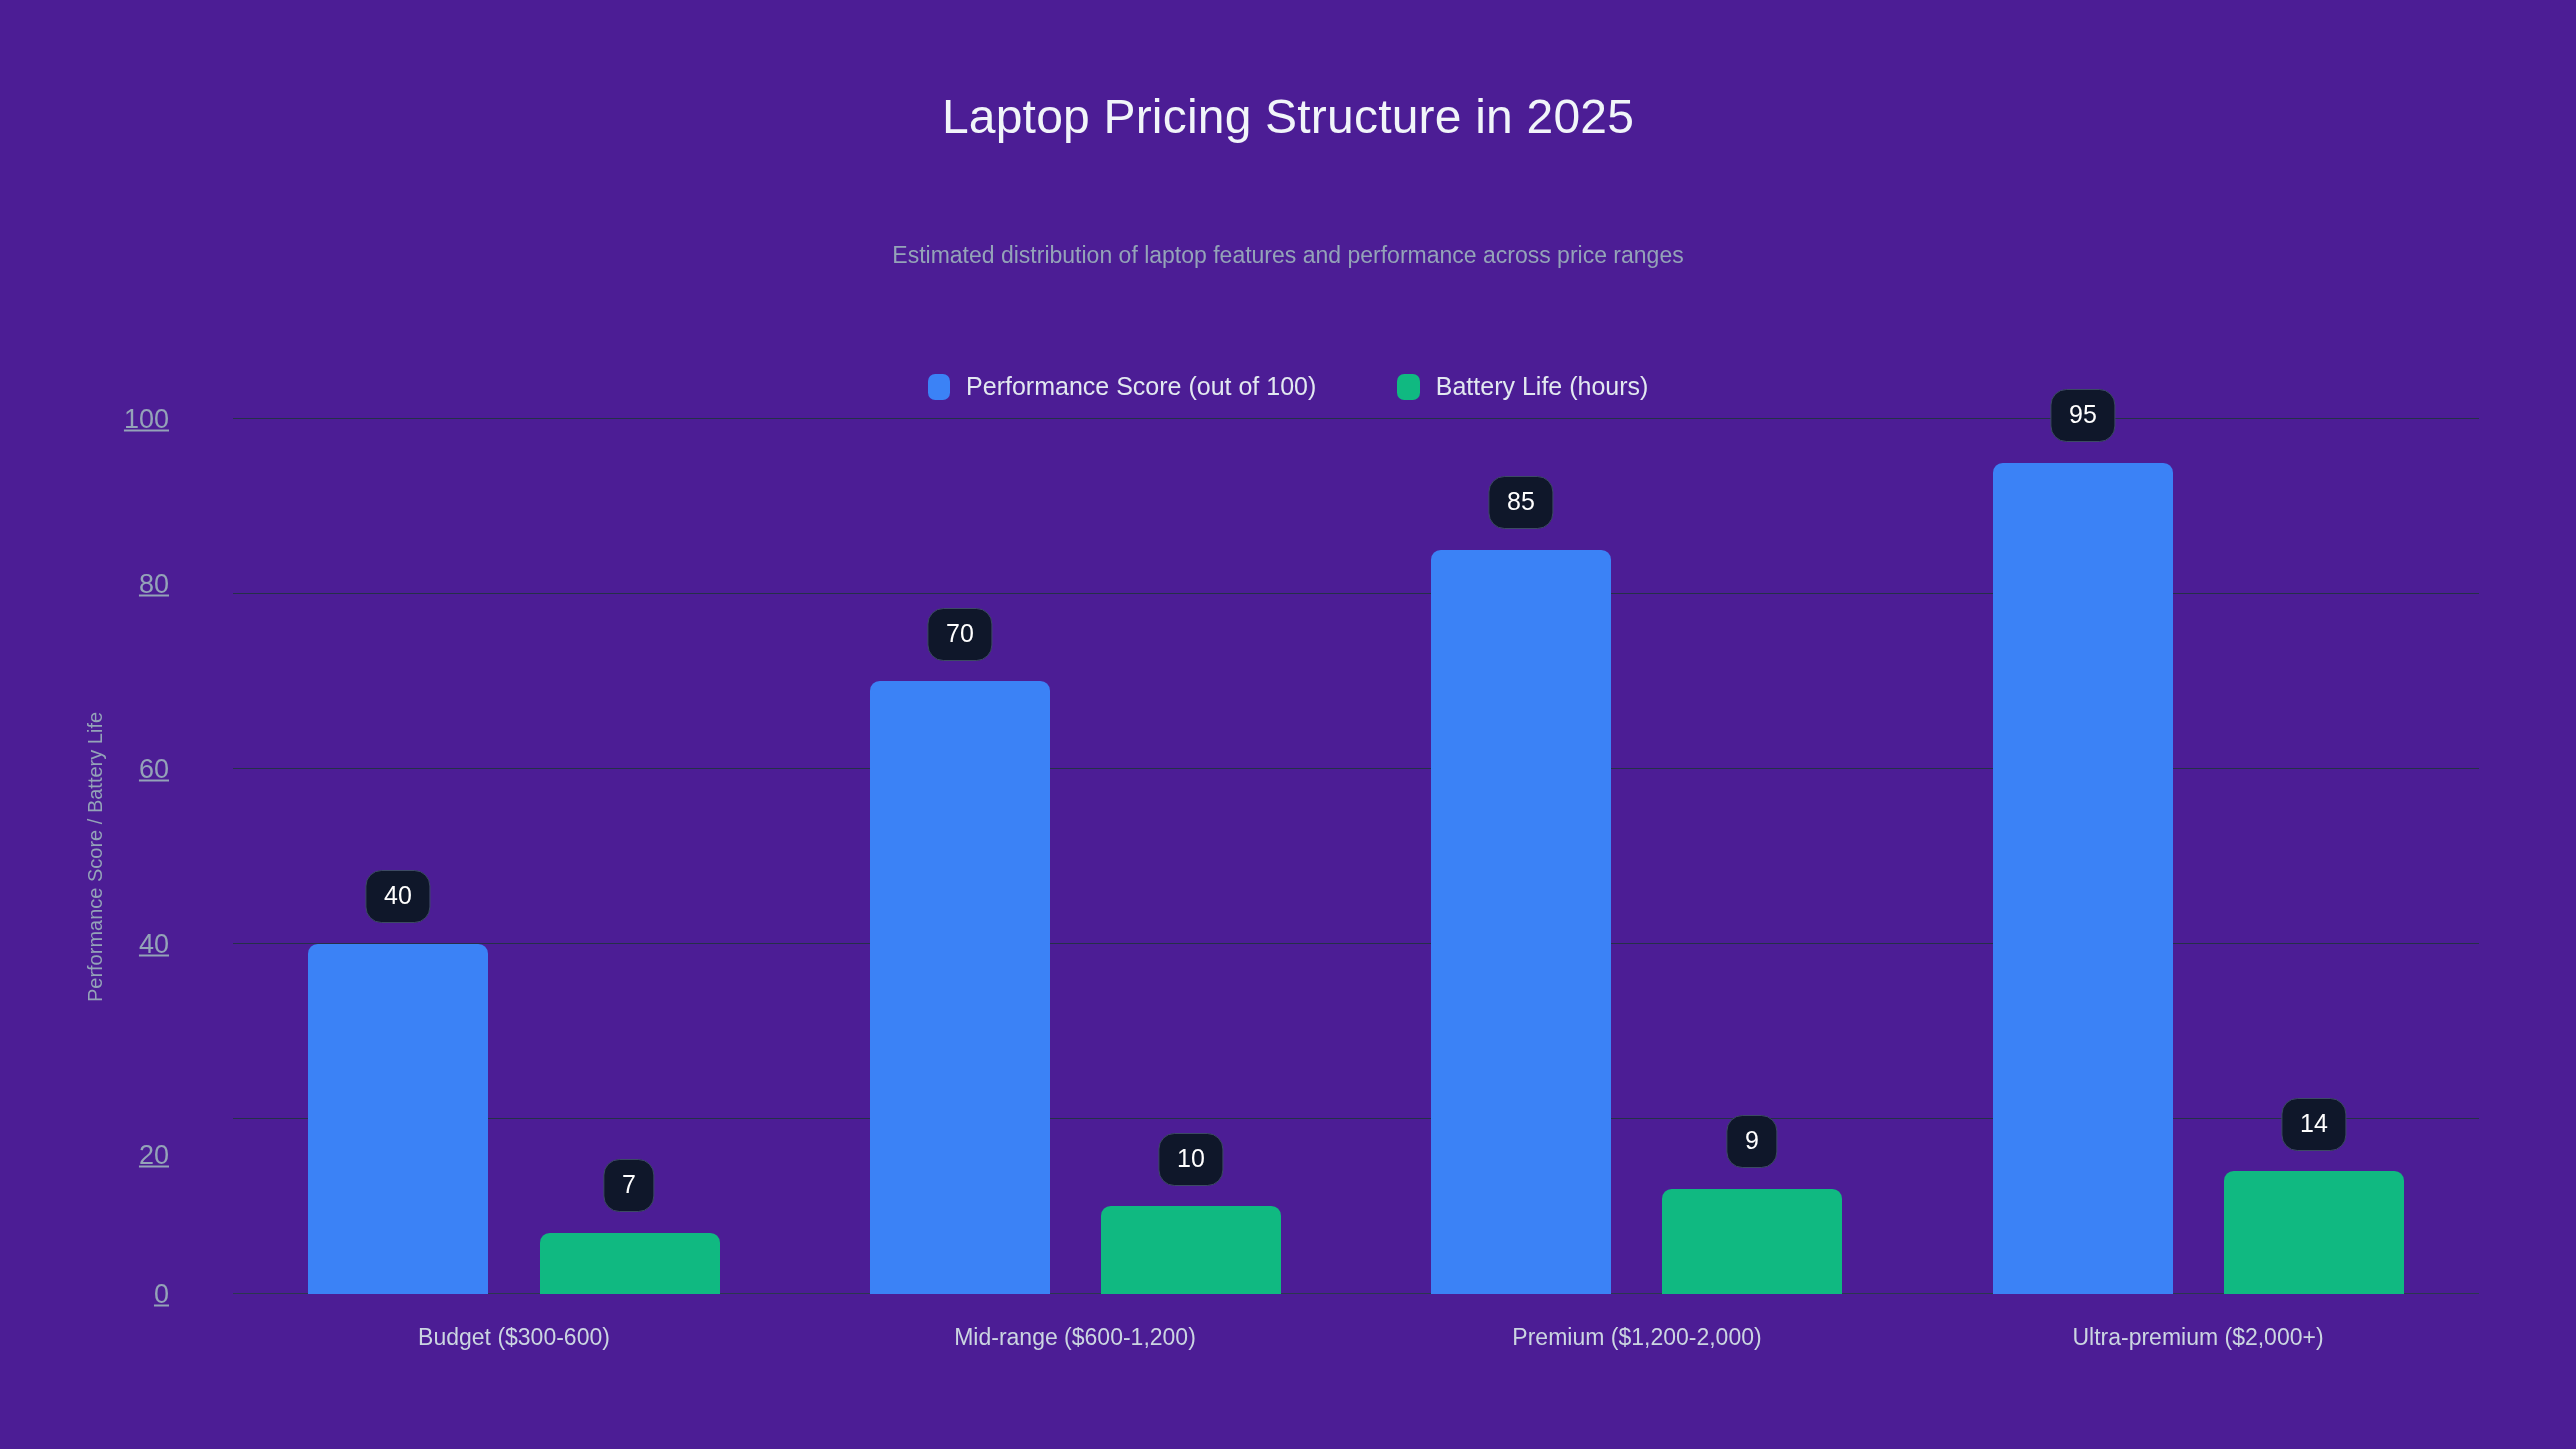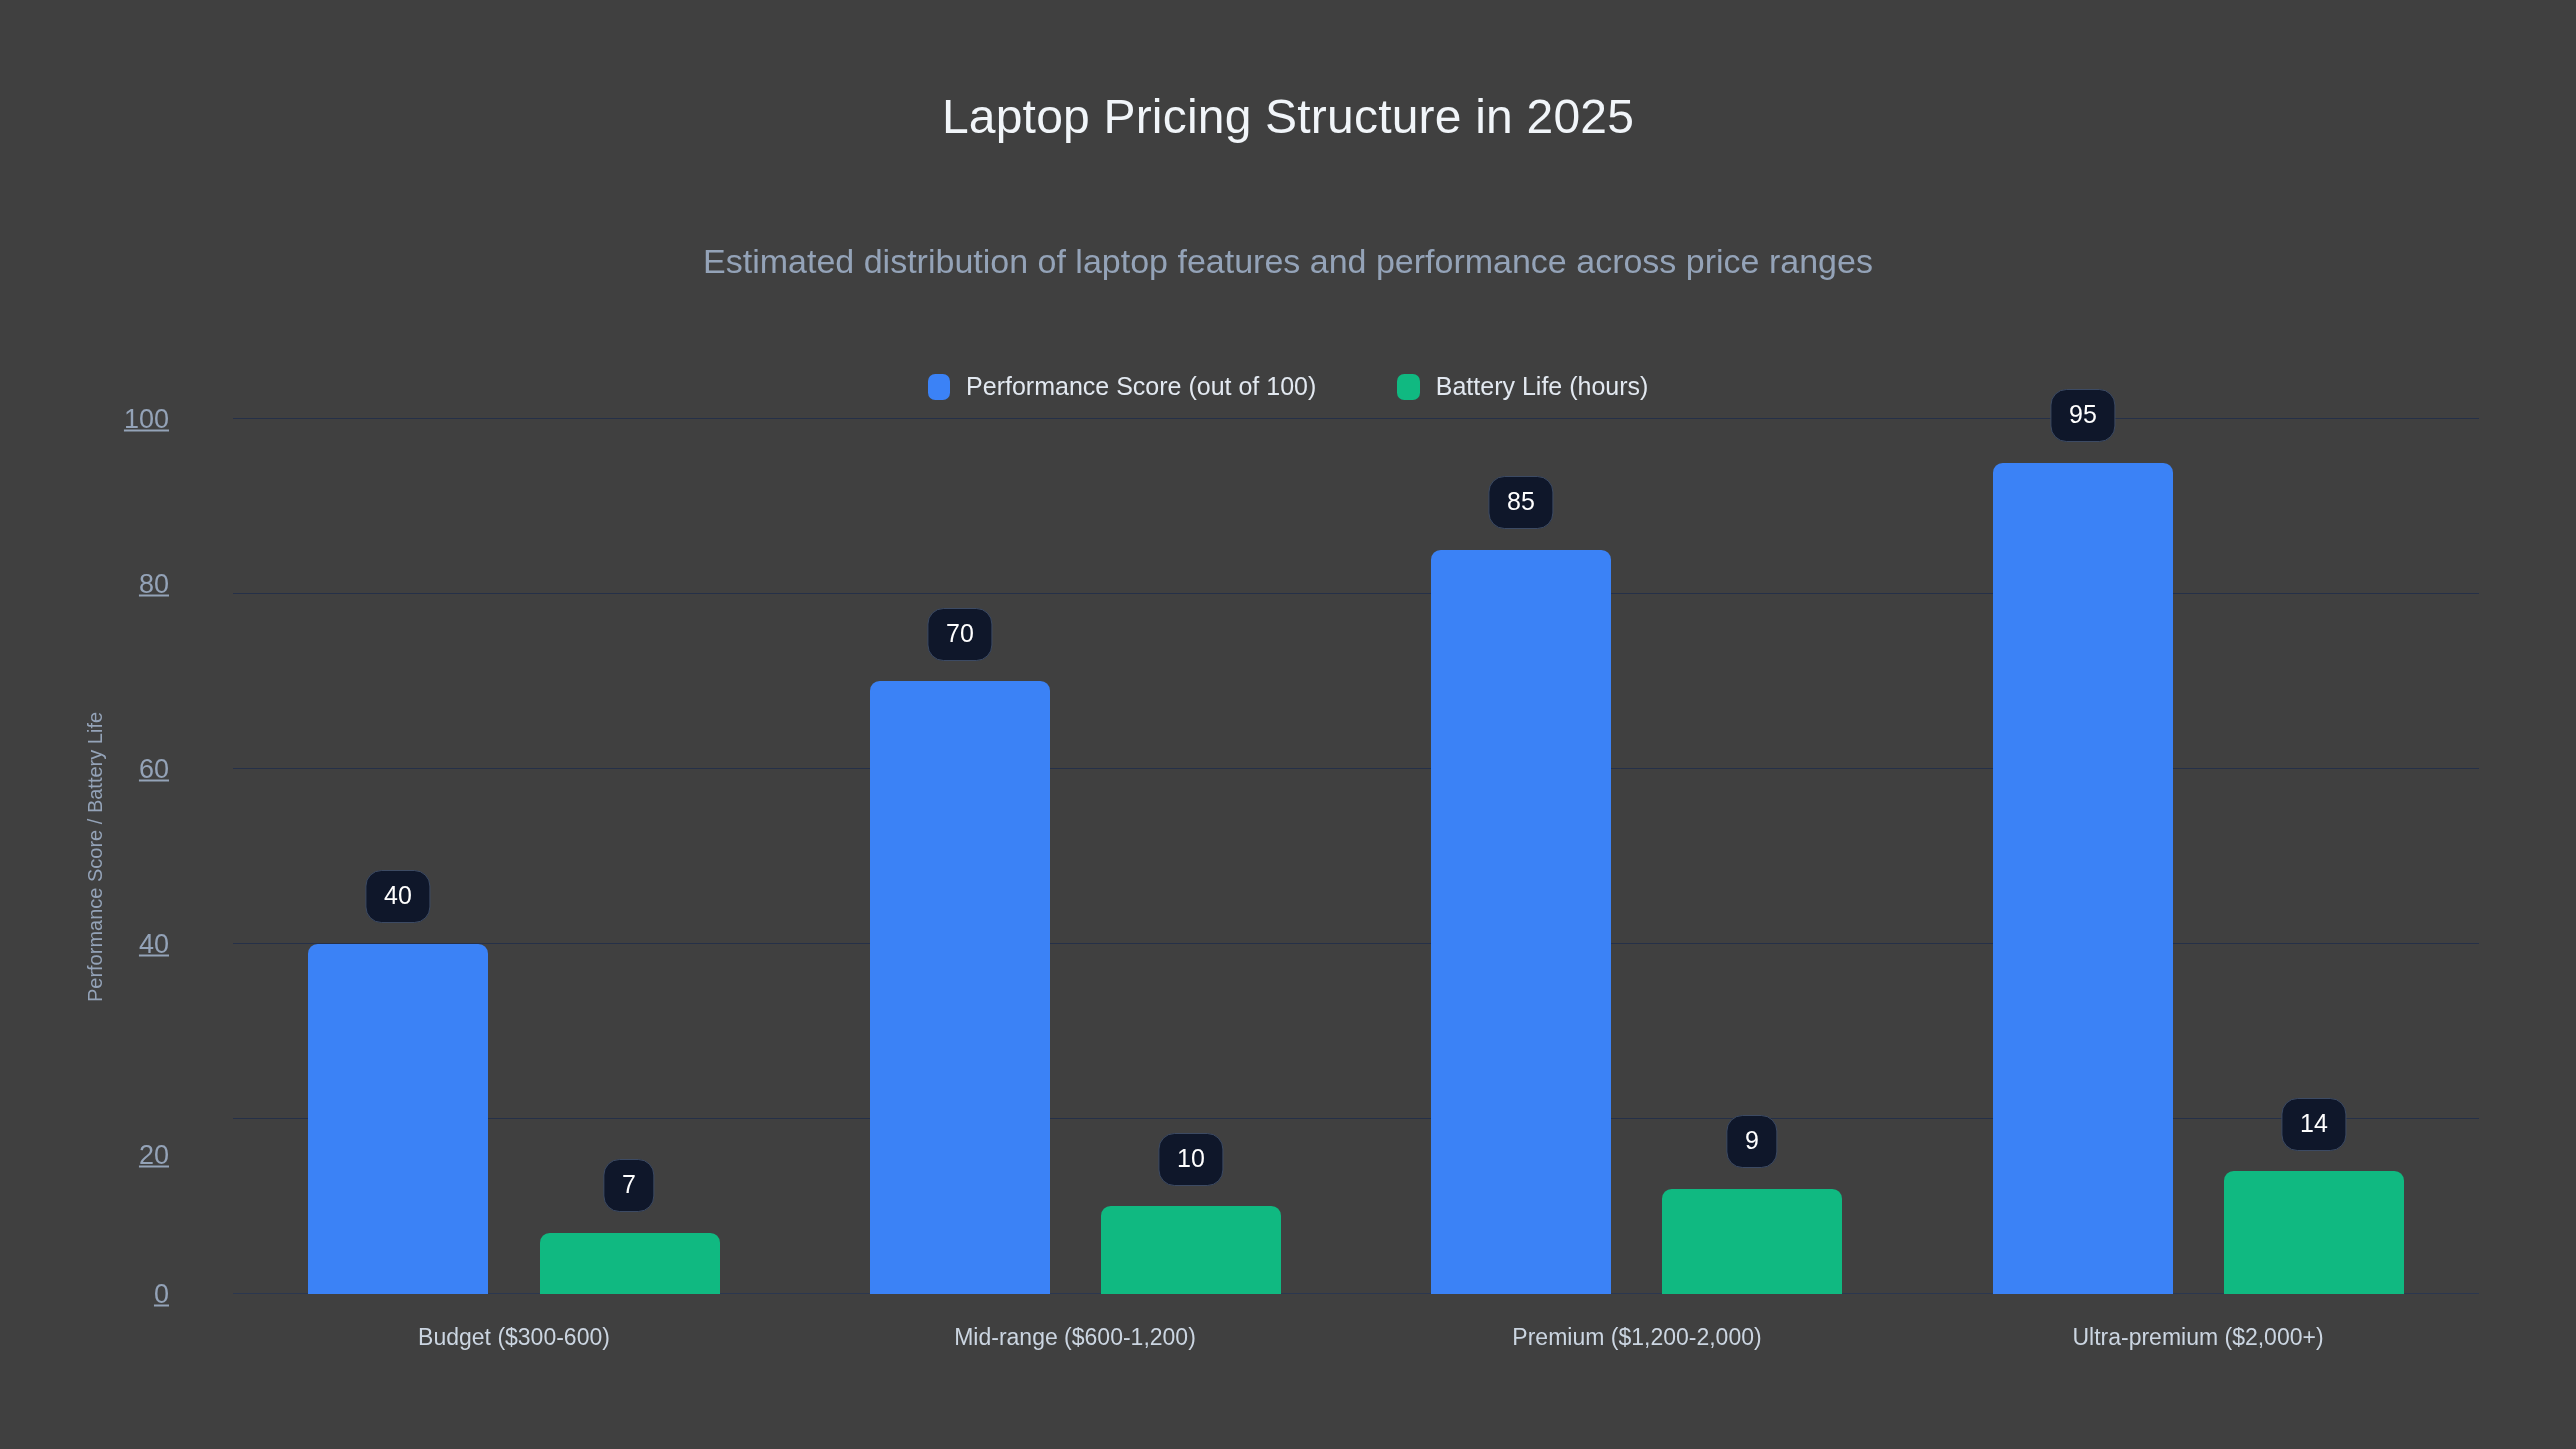--- a/index.html
+++ b/index.html
@@ -9,21 +9,21 @@
     height: 1449px;
     background: #111827;
     font-family: "Liberation Sans", sans-serif;
     overflow: hidden;
   }
 
   #chart-root {
     position: relative;
     width: 2576px;
     height: 1449px;
-    background: #404040;
+    background: #4c1d95;
   }
 
   
   .chart-title {
     position: absolute;
     top: 89px;
     left: 0;
     width: 2576px;
     text-align: center;
     font-size: 48px;
@@ -31,21 +31,21 @@
     color: #f1f5f9;
     letter-spacing: 0.2px;
   }
 
   .chart-subtitle {
     position: absolute;
     top: 242px;
     left: 0;
     width: 2576px;
     text-align: center;
-    font-size: 34px;
+    font-size: 23px;
     font-weight: 400;
     color: #94a3b8;
   }
 
   
   .legend {
     position: absolute;
     top: 372px;
     left: 0;
     width: 2576px;

